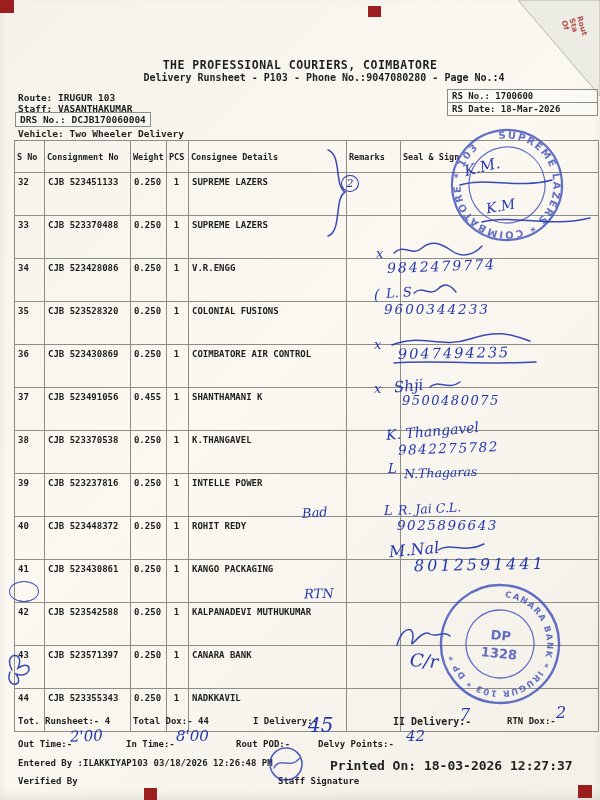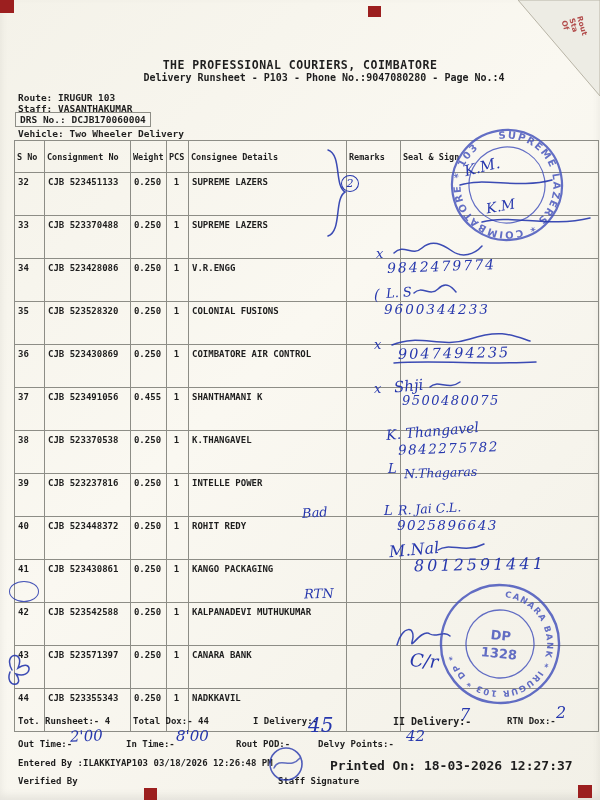--- a/index.html
+++ b/index.html
@@ -58,20 +58,24 @@
   <div class="redmark" style="left:368px;top:6px;width:13px;height:11px;"></div>
   <div class="redmark" style="left:144px;top:788px;width:13px;height:12px;"></div>
   <div class="redmark" style="left:578px;top:785px;width:14px;height:13px;"></div>
 
   <div class="doc-title">THE PROFESSIONAL COURIERS, COIMBATORE</div>
   <div class="doc-subtitle">Delivery Runsheet - P103 - Phone No.:9047080280 - Page No.:4</div>
   <div class="ptxt info" style="left:18px;top:92px;">Route: IRUGUR 103</div>
   <div class="ptxt info" style="left:18px;top:103px;">Staff: VASANTHAKUMAR</div>
   <div class="drs-box">DRS No.: DCJB170060004</div>
   <div class="ptxt info" style="left:18px;top:128px;">Vehicle: Two Wheeler Delivery</div>
+  <div class="rs-box">
+    <div class="rs-row">RS No.: 1700600</div>
+    <div class="rs-row last">RS Date: 18-Mar-2026</div>
+  </div>
 
   <table class="runsheet">
     <colgroup>
       <col style="width:30px">
         <col style="width:86px">
         <col style="width:36px">
         <col style="width:22px">
       <col style="width:158px">
         <col style="width:54px">
         <col style="width:198px">

